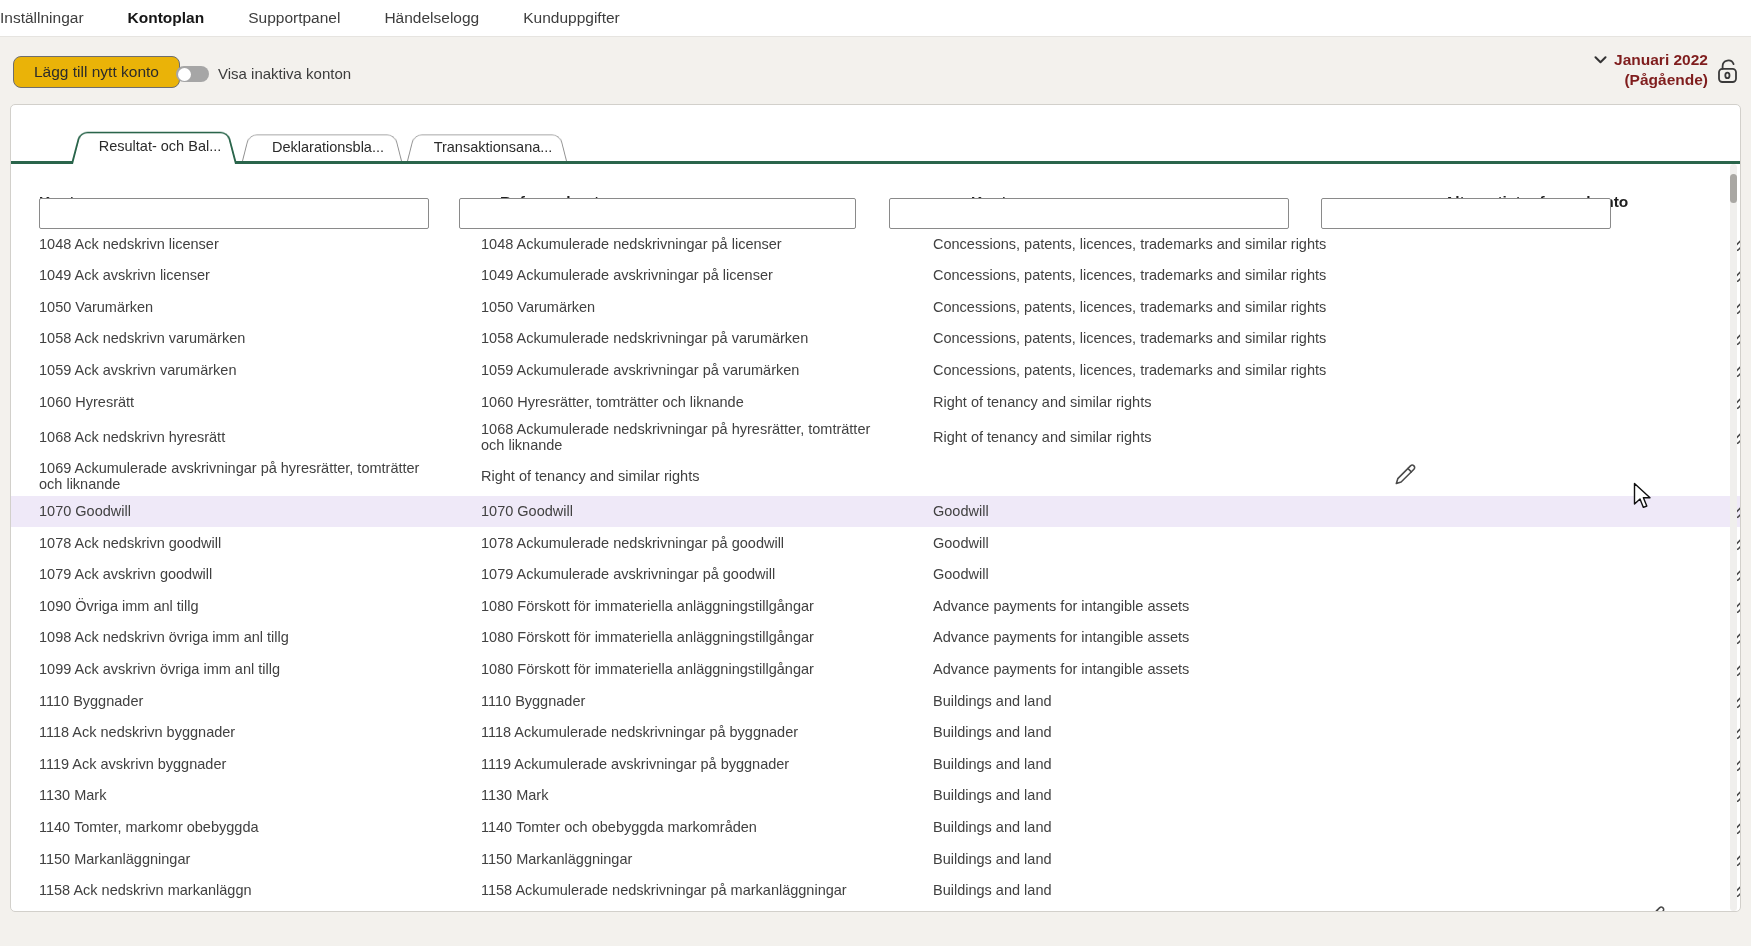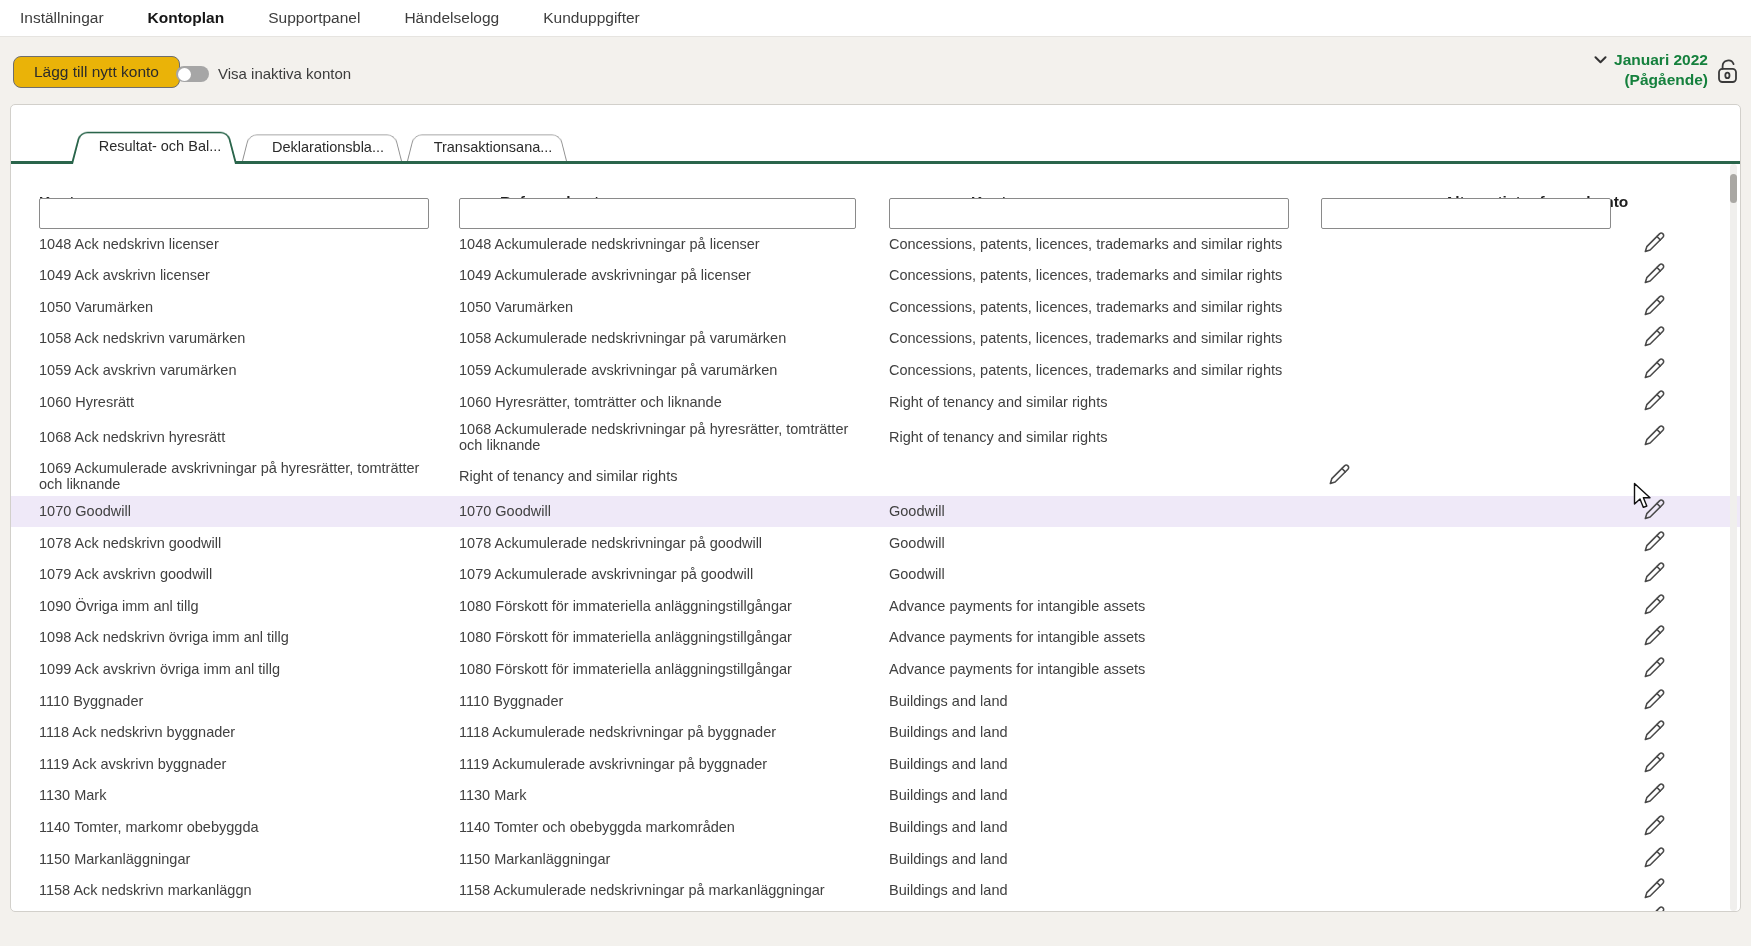--- a/index.html
+++ b/index.html
@@ -6,40 +6,40 @@
   body{
     width:1751px;height:946px;position:relative;overflow:hidden;
     background:#f3f1ed;
     font-family:"Liberation Sans",sans-serif;
     -webkit-font-smoothing:antialiased;
   }
   
   .topnav{
     position:absolute;top:0;left:0;right:0;height:37px;background:#ffffff;
     border-bottom:1px solid #e6e4e0;display:flex;align-items:center;
-    padding-left:20px;gap:44px;box-sizing:border-box;
+    gap:44px;box-sizing:border-box;
   }
   .nav-item{font-size:15.5px;color:#3d3d3d;cursor:default;white-space:nowrap;}
   .nav-item.active{font-weight:bold;color:#161616;}
   
   .toolbar{position:absolute;top:38px;left:0;right:0;height:66px;}
   .add-btn{
     position:absolute;left:13px;top:18px;height:32px;padding:4px 20px;
     background:#eab308;border:1px solid #6e6e6e;border-radius:8px;
     font-size:15.5px;color:#2b2b2b;font-family:"Liberation Sans",sans-serif;
   }
   .toggle{
     position:absolute;left:176px;top:28px;width:33px;height:16px;border-radius:9px;
     background:#a6a6a6;cursor:pointer;
   }
   .toggle .knob{position:absolute;left:1.5px;top:1.5px;width:13px;height:13px;border-radius:50%;background:#fff;}
   .toggle-label{position:absolute;left:218px;top:28px;font-size:15px;color:#3c3c3c;line-height:16px;}
   .period{
     position:absolute;right:43px;top:12px;text-align:right;font-weight:bold;
-    font-size:15.5px;color:#15803d;line-height:19.5px;cursor:pointer;
+    font-size:15.5px;color:#7f1d1d;line-height:19.5px;cursor:pointer;
   }
   .period .chev{margin-right:7px;position:relative;top:-1px;}
   .lock{position:absolute;right:10px;top:19px;}
   
   .panel{
     position:absolute;left:10px;top:104px;width:1731px;height:808px;
     background:#fff;border:1px solid #d2d0cb;border-radius:5px;
     box-sizing:border-box;overflow:hidden;
   }
   
@@ -69,21 +69,21 @@
   .th{font-size:15.5px;font-weight:bold;color:#1f1f1f;}
   .filters{position:absolute;top:93px;left:0;right:0;}
   .filters input{
     height:31px;border:1px solid #8a8a8a;border-radius:2px;background:#fff;
     font-size:14px;padding:0 8px;box-sizing:border-box;outline:none;
     font-family:"Liberation Sans",sans-serif;
   }
   .f-konto{width:390px;} .f-ref{width:397px;} .f-grp{width:400px;} .f-alt{width:290px;}
   
   .rows{position:absolute;top:123px;left:0;right:0;}
-  .row{min-height:31.6px;align-items:center;}
+  .row{min-height:31.6px;align-items:center;gap:22px;}
   .row.highlighted{background:#efe9f8;}
   .cell{
     font-size:14.5px;color:#414141;line-height:16.5px;
     padding:3px 28px 3px 0;word-wrap:break-word;
   }
   .c-edit{display:flex;align-items:center;justify-content:flex-start;padding:0 0 0 6px;}
   .pencil{display:block;cursor:pointer;}
   .partial-pencil{position:absolute;left:1631px;top:799px;}
   
   .sb-track{position:absolute;top:59px;bottom:0;right:3px;width:7px;background:#f0efed;border-radius:4px;}

